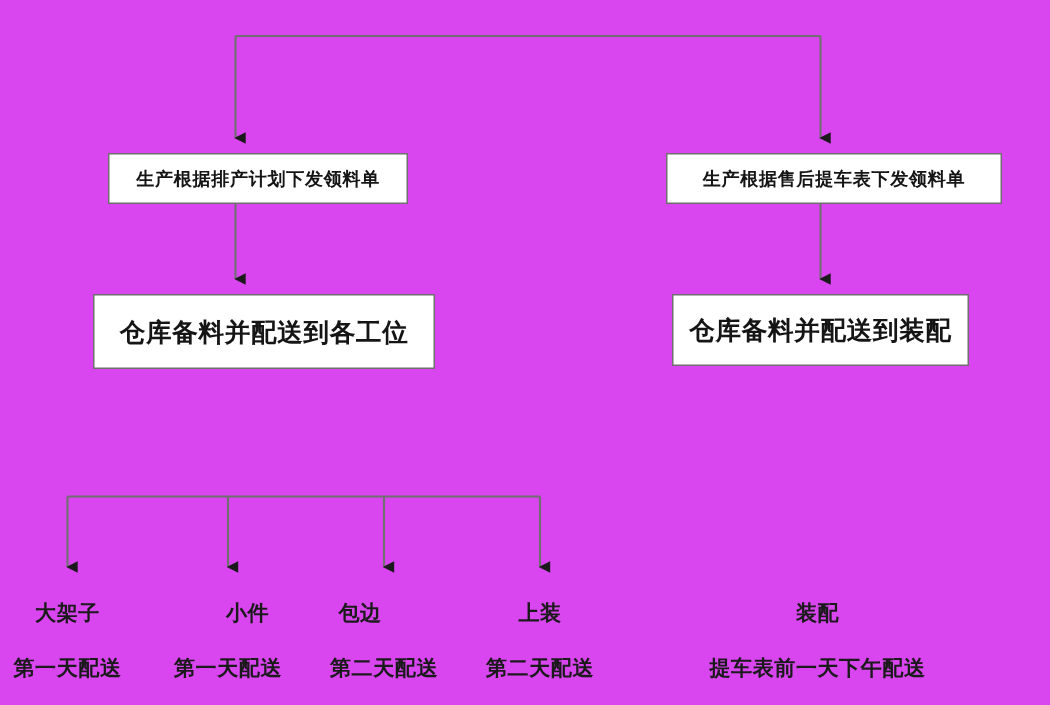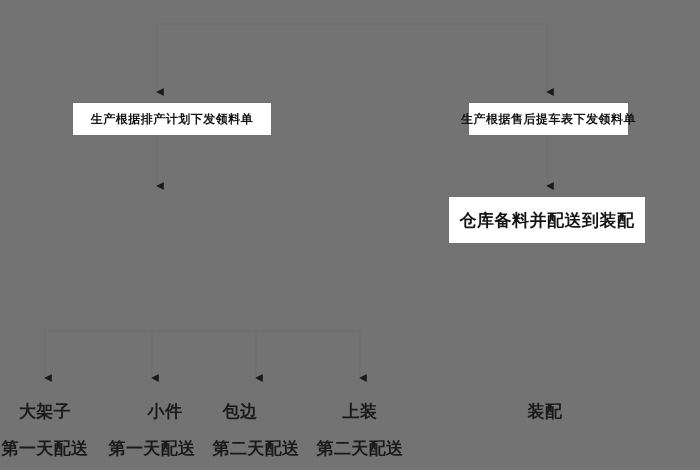--- a/index.html
+++ b/index.html
@@ -7,21 +7,21 @@
     padding: 0;
     background: #ffffff;
   }
   body {
     font-family: "Liberation Serif", "DejaVu Serif", serif;
   }
   #canvas {
     position: relative;
     width: 700px;
     height: 470px;
-    background: #737373;
+    background: #d946ef;
     overflow: hidden;
   }
   #wires {
     position: absolute;
     left: 0;
     top: 0;
     width: 700px;
     height: 470px;
     pointer-events: none;
   }
@@ -41,21 +41,21 @@
     font-size: 12px;
     font-weight: 700;
   }
   .node-box.large {
     font-size: 17px;
     font-weight: 700;
   }
   .leaf-label {
     position: absolute;
     color: #1a1a1a;
-    font-size: 17px;
+    font-size: 14px;
     font-weight: 700;
     white-space: nowrap;
     transform: translateX(-50%);
     text-align: center;
     letter-spacing: 0.4px;
   }
   .leaf-title { }
   .leaf-sub { }
 </style>
 </head>
@@ -90,33 +90,37 @@
       <path d="M152,331 L152,378" fill="none" stroke="#6f6f6f" stroke-width="1.4" marker-end="url(#arrowhead)"></path>
       <path d="M256,331 L256,378" fill="none" stroke="#6f6f6f" stroke-width="1.4" marker-end="url(#arrowhead)"></path>
       <path d="M360,331 L360,378" fill="none" stroke="#6f6f6f" stroke-width="1.4" marker-end="url(#arrowhead)"></path>
     </g>
   </svg>
 
   <div class="node-box small" style="left:72px;  top:102px; width:200px; height:34px;">
     <span>生产根据排产计划下发领料单</span>
   </div>
 
-  <div class="node-box small" style="left:468px; top:102px; width:161px; height:34px;">
+  <div class="node-box small" style="left:444px; top:102px; width:224px; height:34px;">
     <span>生产根据售后提车表下发领料单</span>
   </div>
 
+  <div class="node-box large" style="left:62px;  top:196px; width:228px; height:50px;">
+    <span>仓库备料并配送到各工位</span>
+  </div>
 
   <div class="node-box large" style="left:448px; top:196px; width:198px; height:48px;">
     <span>仓库备料并配送到装配</span>
   </div>
 
   <div class="leaf-label leaf-title" style="left:45px;  top:400px;">大架子</div>
   <div class="leaf-label leaf-title" style="left:165px; top:400px;">小件</div>
   <div class="leaf-label leaf-title" style="left:240px; top:400px;">包边</div>
   <div class="leaf-label leaf-title" style="left:360px; top:400px;font-family:Liberation Mono, monospace;">上装</div>
   <div class="leaf-label leaf-title" style="left:545px; top:400px;">装配</div>
 
   <div class="leaf-label leaf-sub" style="left:45px;  top:437px;">第一天配送</div>
   <div class="leaf-label leaf-sub" style="left:152px; top:437px;">第一天配送</div>
   <div class="leaf-label leaf-sub" style="left:256px; top:437px;">第二天配送</div>
   <div class="leaf-label leaf-sub" style="left:360px; top:437px;">第二天配送</div>
+  <div class="leaf-label leaf-sub" style="left:545px; top:437px;">提车表前一天下午配送</div>
 
 </div>
 
 </body></html>

